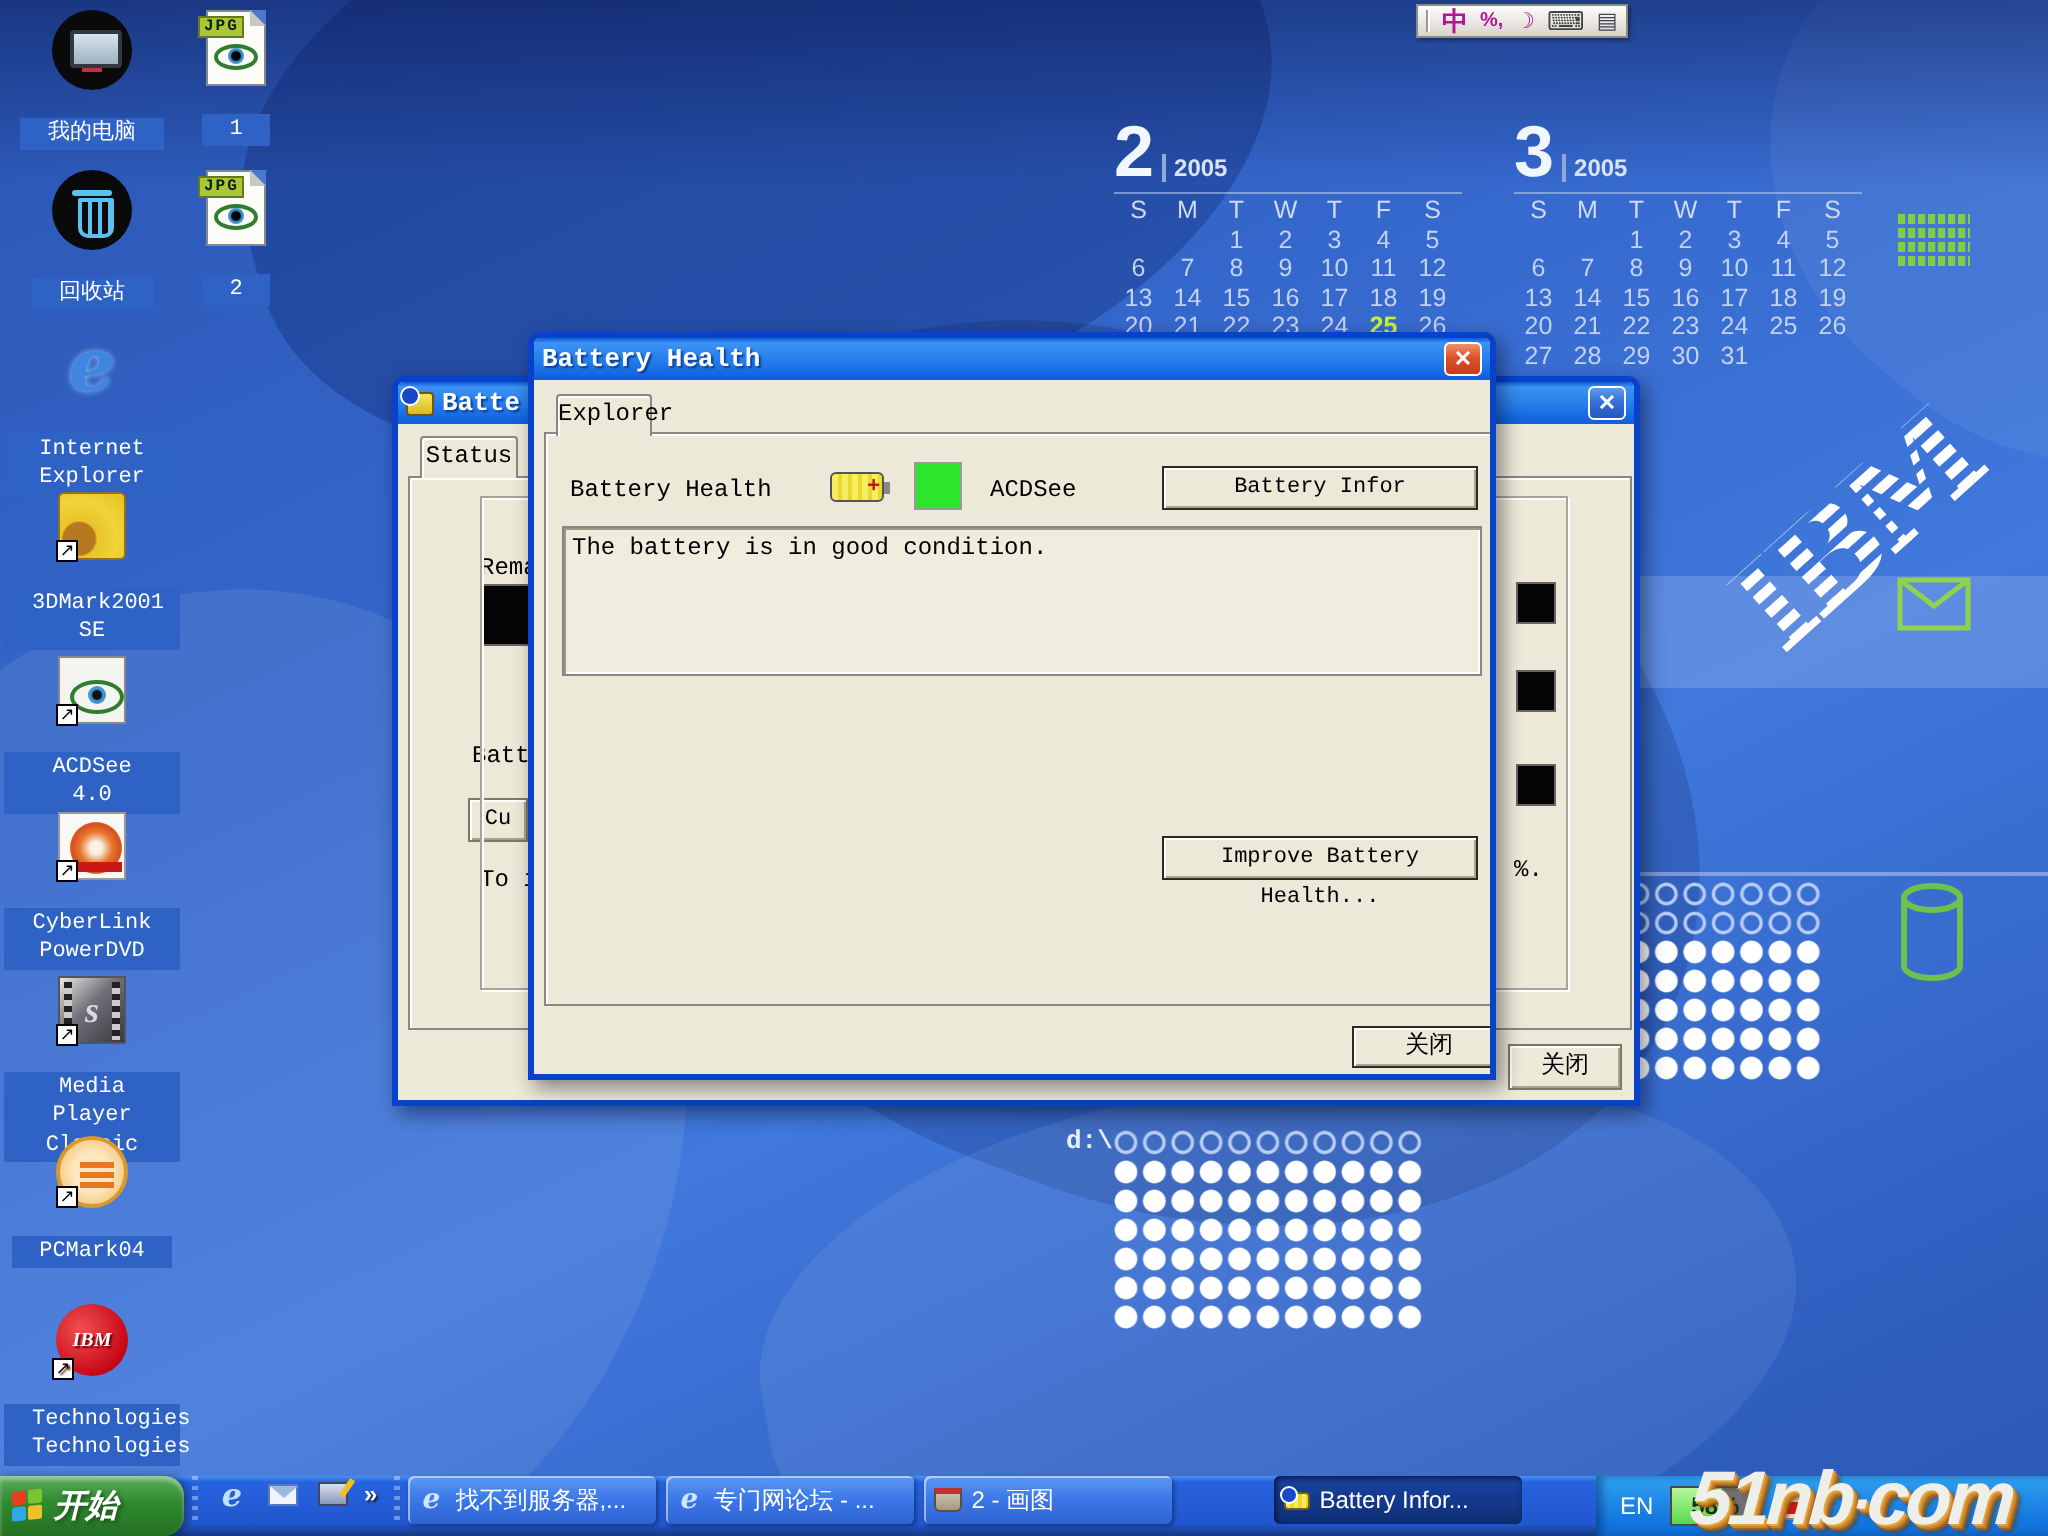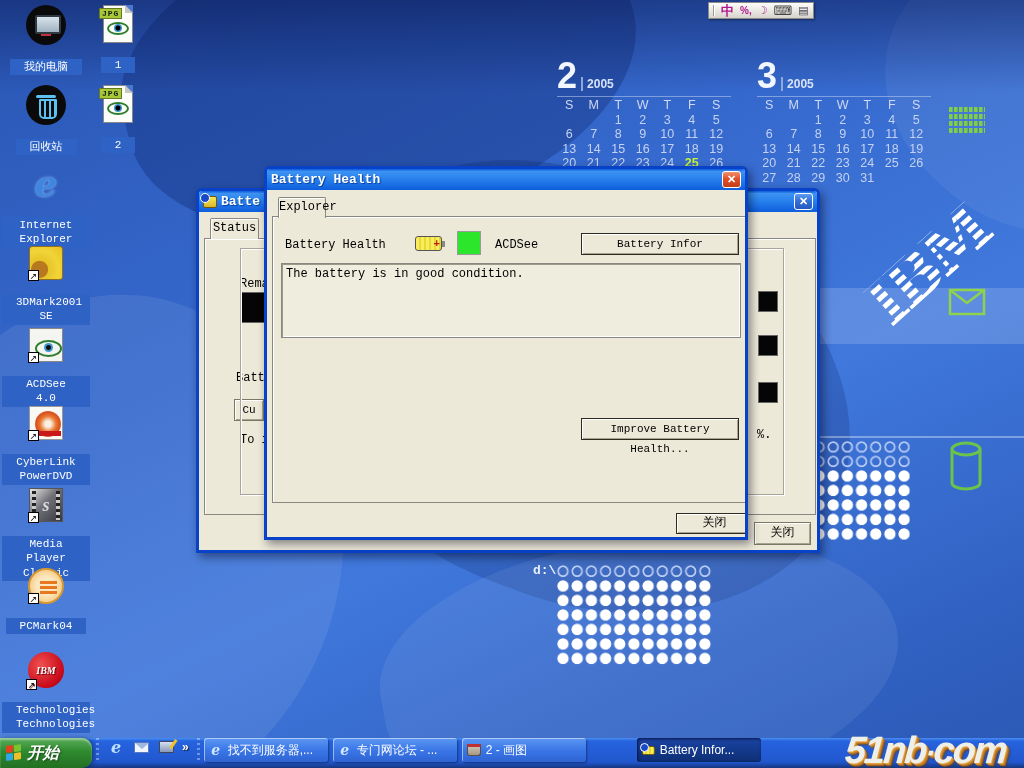--- a/index.html
+++ b/index.html
@@ -466,17 +466,25 @@
         </div>
         <div class="taskbtn">
           <span class="ticon ticon-paint"></span>
           <span class="tlabel">2 - 画图</span>
         </div>
         <div class="taskbtn active">
           <span class="ticon ticon-battery"></span>
           <span class="tlabel">Battery Infor...</span>
         </div>
       </div>
+    <div id="tray">
+      <span id="tray-lang">EN</span>
+      <span id="tray-meter">
+        <span id="tray-meter-fill" style="width: 58%;"></span>
+        <span id="tray-meter-label">58%</span>
+      </span>
+      <span id="tray-red-icon"></span>
+    </div>
   </div>
 
   <div id="watermark"><span>51nb</span><span class="wm-dot">·</span><span>com</span></div>
 
 </div>
 
 </body></html>

